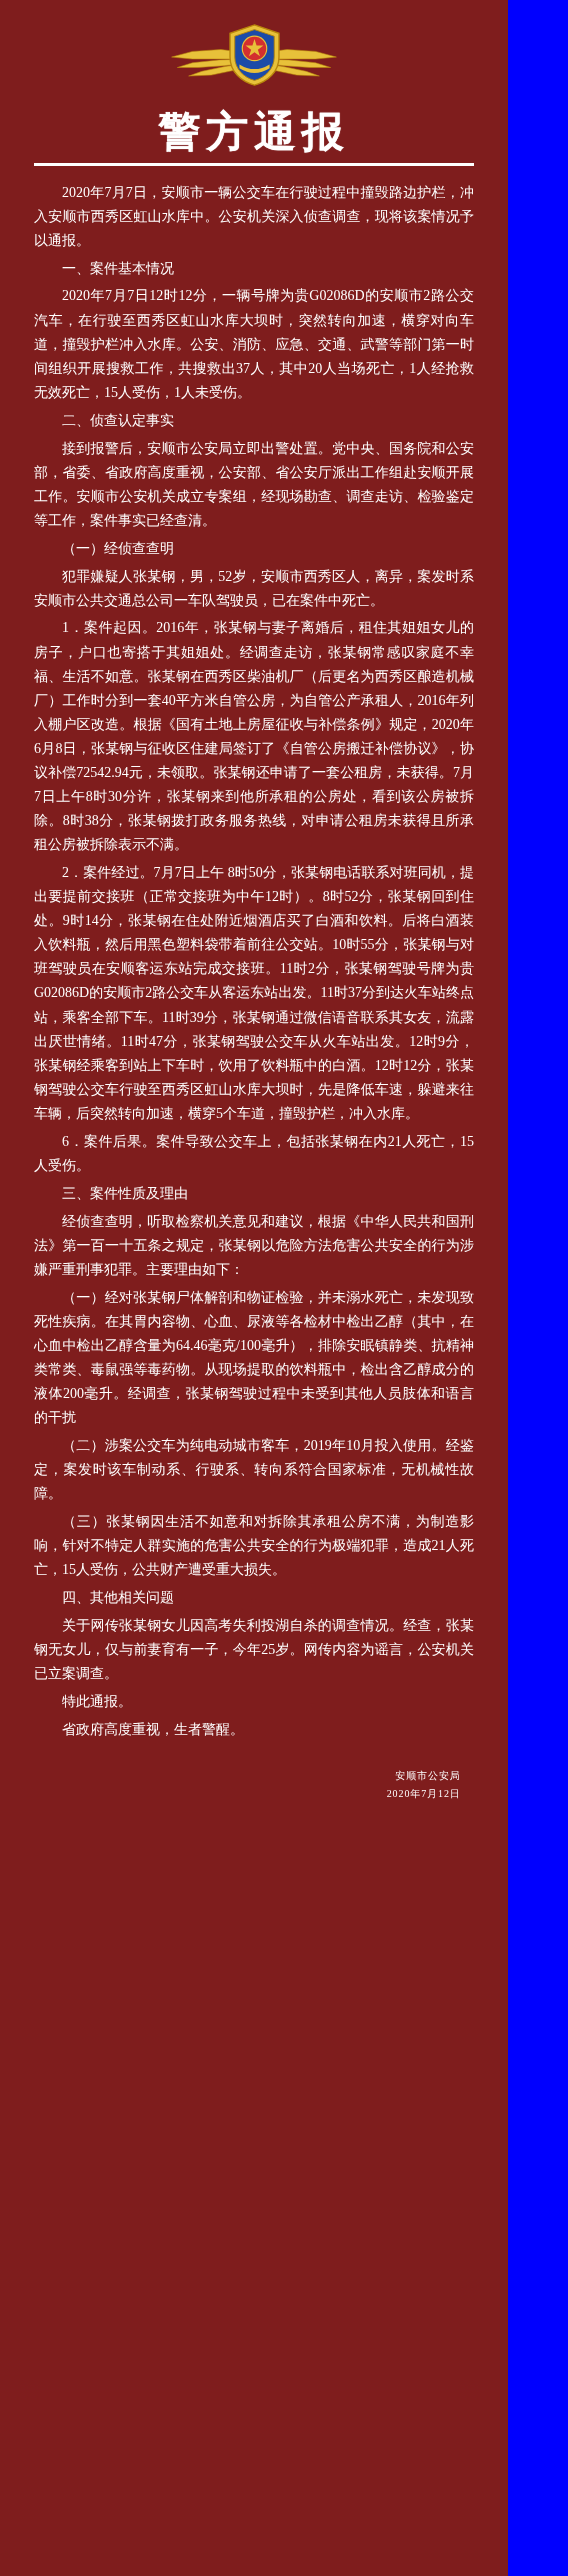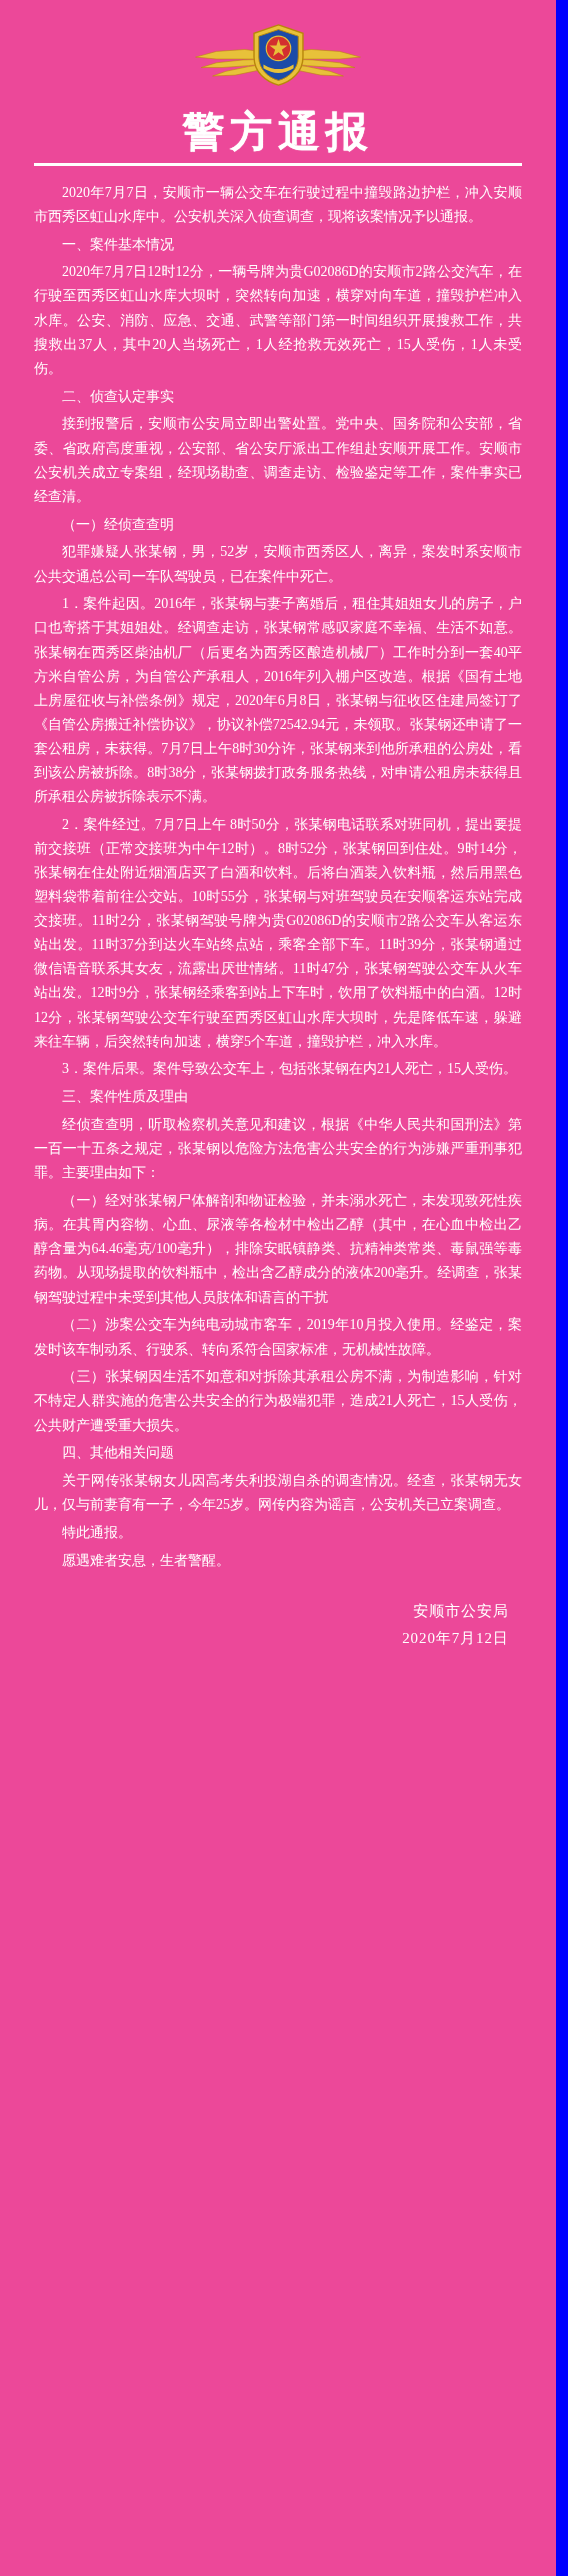--- a/index.html
+++ b/index.html
@@ -7,25 +7,25 @@
     padding: 0;
     background: #0000FF;
   }
   body {
     width: 569px;
     min-height: 2576px;
     font-family: "Liberation Serif", "DejaVu Serif", serif;
     color: #ffffff;
   }
   .page {
-    width: 556px;
+    width: 508px;
     min-height: 2576px;
     box-sizing: border-box;
     padding: 13.3px 34px 38px 34px;
-    background: #ec4899;
+    background: #7f1d1d;
     position: relative;
   }
   
   .emblem-wrap {
     display: flex;
     justify-content: center;
     align-items: center;
     margin-top: 5.7px;
     margin-bottom: 5.7px;
   }
@@ -78,21 +78,21 @@
     text-indent: 2em;
     font-weight: normal;
   }
   
   .sign {
     margin-top: 25px;
     text-align: right;
     padding-right: 13.3px;
   }
   .sign div {
-    font-size: 15px;
+    font-size: 10px;
     line-height: 1.8;
     letter-spacing: 0.9px;
   }
 </style>
 </head>
 <body>
 
 <div class="page">
 
   <div class="emblem-wrap">
@@ -129,30 +129,30 @@
   <div>
     <p class="indent">2020年7月7日，安顺市一辆公交车在行驶过程中撞毁路边护栏，冲入安顺市西秀区虹山水库中。公安机关深入侦查调查，现将该案情况予以通报。</p>
     <p class="section">一、案件基本情况</p>
     <p class="indent">2020年7月7日12时12分，一辆号牌为贵G02086D的安顺市2路公交汽车，在行驶至西秀区虹山水库大坝时，突然转向加速，横穿对向车道，撞毁护栏冲入水库。公安、消防、应急、交通、武警等部门第一时间组织开展搜救工作，共搜救出37人，其中20人当场死亡，1人经抢救无效死亡，15人受伤，1人未受伤。</p>
     <p class="section">二、侦查认定事实</p>
     <p class="indent">接到报警后，安顺市公安局立即出警处置。党中央、国务院和公安部，省委、省政府高度重视，公安部、省公安厅派出工作组赴安顺开展工作。安顺市公安机关成立专案组，经现场勘查、调查走访、检验鉴定等工作，案件事实已经查清。</p>
     <p class="section">（一）经侦查查明</p>
     <p class="indent">犯罪嫌疑人张某钢，男，52岁，安顺市西秀区人，离异，案发时系安顺市公共交通总公司一车队驾驶员，已在案件中死亡。</p>
     <p class="indent">1．案件起因。2016年，张某钢与妻子离婚后，租住其姐姐女儿的房子，户口也寄搭于其姐姐处。经调查走访，张某钢常感叹家庭不幸福、生活不如意。张某钢在西秀区柴油机厂（后更名为西秀区酿造机械厂）工作时分到一套40平方米自管公房，为自管公产承租人，2016年列入棚户区改造。根据《国有土地上房屋征收与补偿条例》规定，2020年6月8日，张某钢与征收区住建局签订了《自管公房搬迁补偿协议》，协议补偿72542.94元，未领取。张某钢还申请了一套公租房，未获得。7月7日上午8时30分许，张某钢来到他所承租的公房处，看到该公房被拆除。8时38分，张某钢拨打政务服务热线，对申请公租房未获得且所承租公房被拆除表示不满。</p>
     <p class="indent">2．案件经过。7月7日上午 8时50分，张某钢电话联系对班同机，提出要提前交接班（正常交接班为中午12时）。8时52分，张某钢回到住处。9时14分，张某钢在住处附近烟酒店买了白酒和饮料。后将白酒装入饮料瓶，然后用黑色塑料袋带着前往公交站。10时55分，张某钢与对班驾驶员在安顺客运东站完成交接班。11时2分，张某钢驾驶号牌为贵G02086D的安顺市2路公交车从客运东站出发。11时37分到达火车站终点站，乘客全部下车。11时39分，张某钢通过微信语音联系其女友，流露出厌世情绪。11时47分，张某钢驾驶公交车从火车站出发。12时9分，张某钢经乘客到站上下车时，饮用了饮料瓶中的白酒。12时12分，张某钢驾驶公交车行驶至西秀区虹山水库大坝时，先是降低车速，躲避来往车辆，后突然转向加速，横穿5个车道，撞毁护栏，冲入水库。</p>
-    <p class="indent">3．案件后果。案件导致公交车上，包括张某钢在内21人死亡，15人受伤。</p>
+    <p class="indent">6．案件后果。案件导致公交车上，包括张某钢在内21人死亡，15人受伤。</p>
     <p class="section">三、案件性质及理由</p>
     <p class="indent">经侦查查明，听取检察机关意见和建议，根据《中华人民共和国刑法》第一百一十五条之规定，张某钢以危险方法危害公共安全的行为涉嫌严重刑事犯罪。主要理由如下：</p>
     <p class="indent">（一）经对张某钢尸体解剖和物证检验，并未溺水死亡，未发现致死性疾病。在其胃内容物、心血、尿液等各检材中检出乙醇（其中，在心血中检出乙醇含量为64.46毫克/100毫升），排除安眠镇静类、抗精神类常类、毒鼠强等毒药物。从现场提取的饮料瓶中，检出含乙醇成分的液体200毫升。经调查，张某钢驾驶过程中未受到其他人员肢体和语言的干扰</p>
     <p class="indent">（二）涉案公交车为纯电动城市客车，2019年10月投入使用。经鉴定，案发时该车制动系、行驶系、转向系符合国家标准，无机械性故障。</p>
     <p class="indent">（三）张某钢因生活不如意和对拆除其承租公房不满，为制造影响，针对不特定人群实施的危害公共安全的行为极端犯罪，造成21人死亡，15人受伤，公共财产遭受重大损失。</p>
     <p class="section">四、其他相关问题</p>
     <p class="indent">关于网传张某钢女儿因高考失利投湖自杀的调查情况。经查，张某钢无女儿，仅与前妻育有一子，今年25岁。网传内容为谣言，公安机关已立案调查。</p>
     <p class="indent">特此通报。</p>
-    <p class="indent">愿遇难者安息，生者警醒。</p>
+    <p class="indent">省政府高度重视，生者警醒。</p>
   </div>
 
   <div class="sign">
     <div>安顺市公安局</div>
     <div>2020年7月12日</div>
   </div>
 
 </div>
 
 

